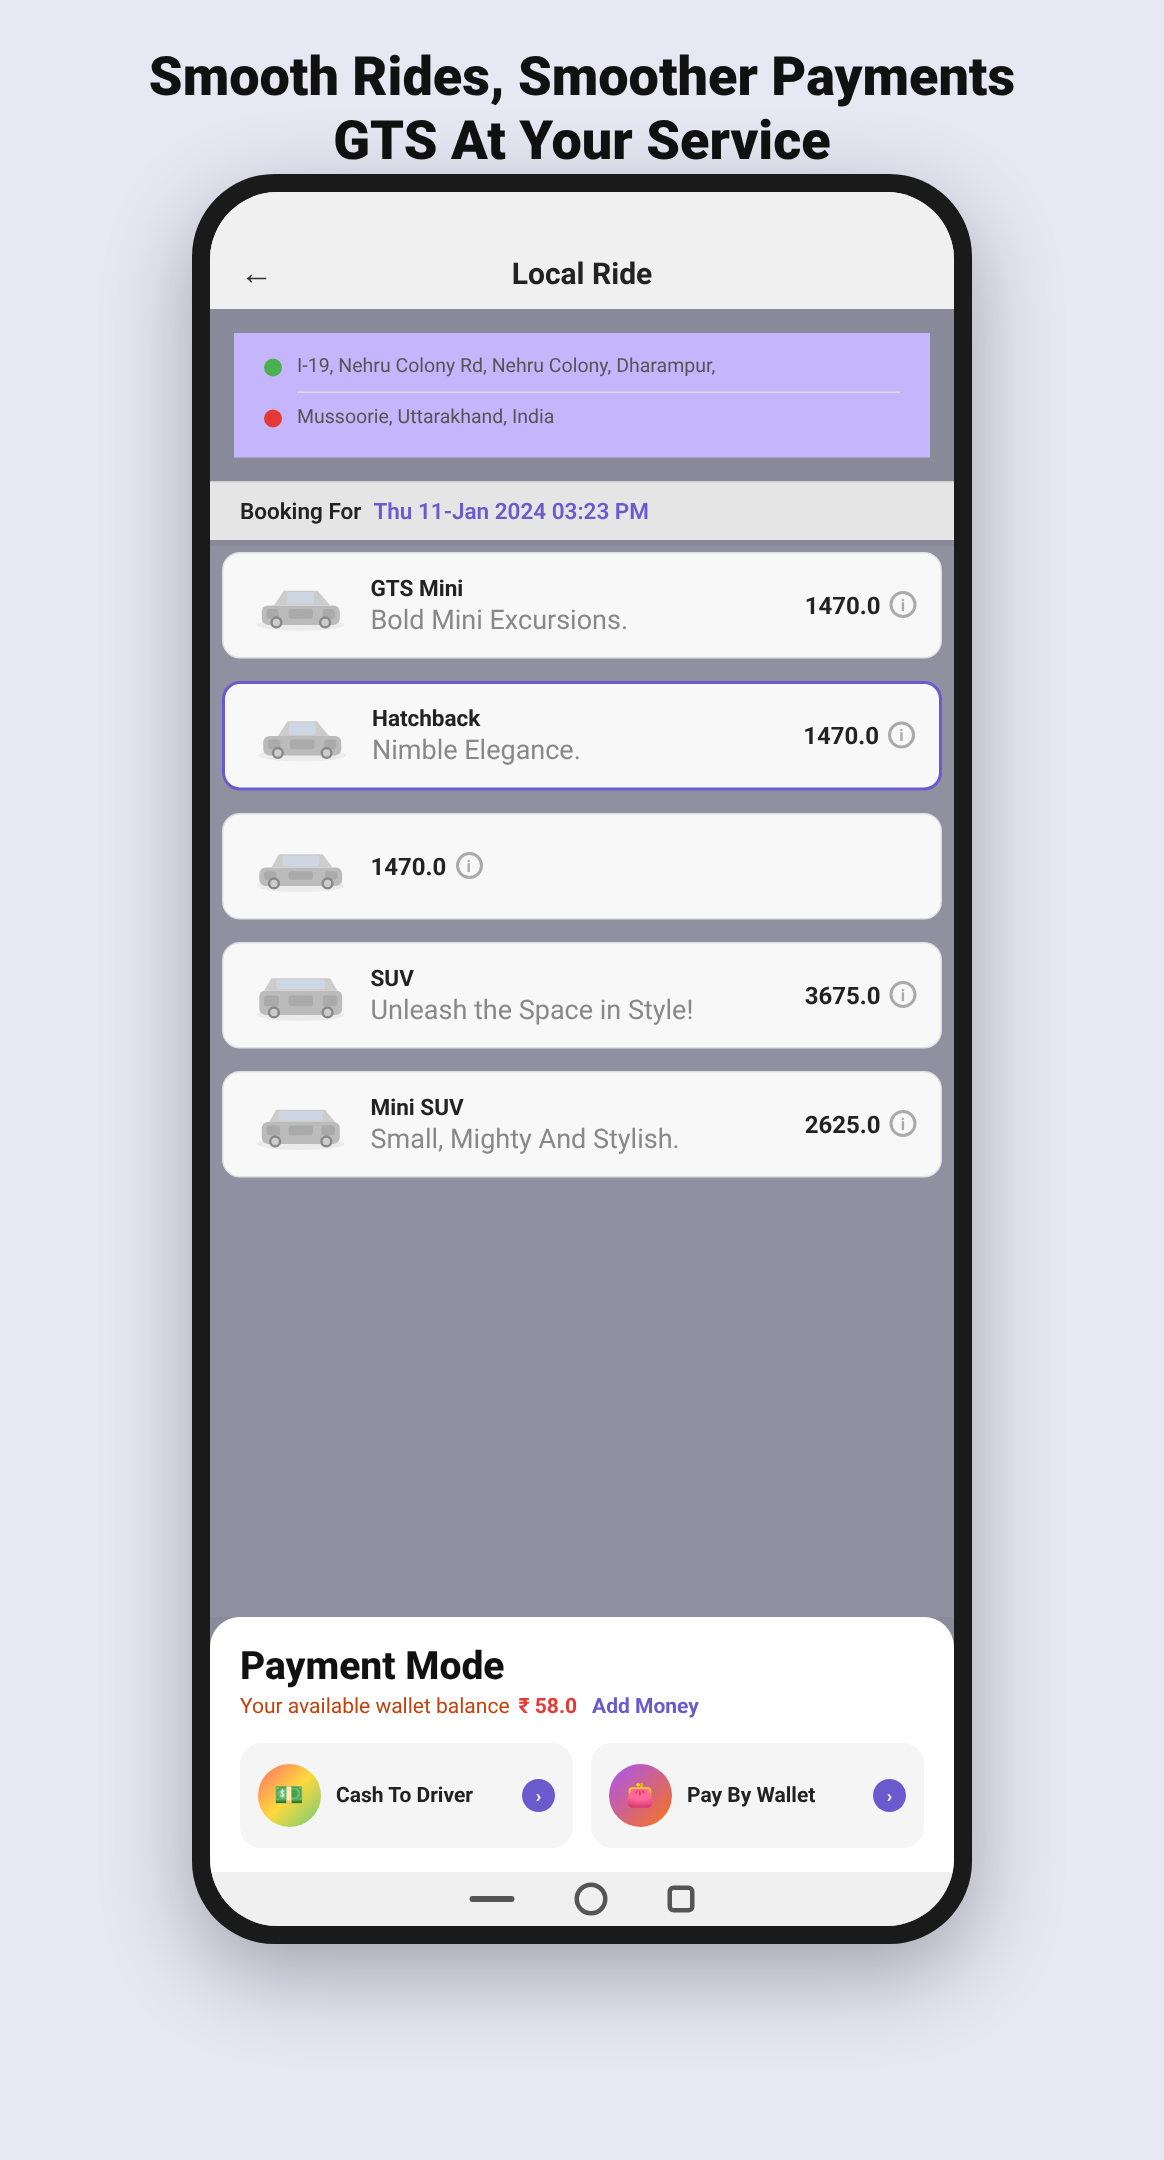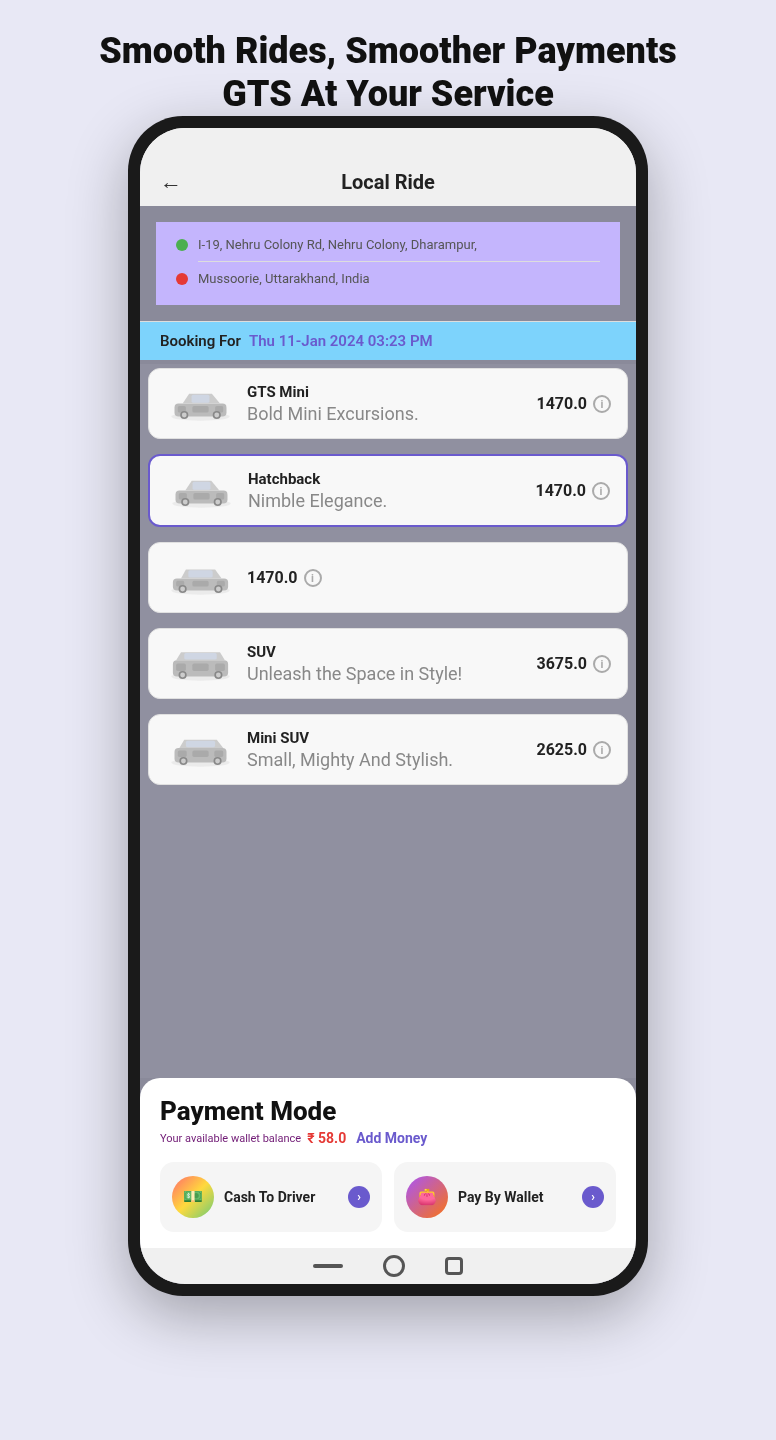--- a/index.html
+++ b/index.html
@@ -114,21 +114,21 @@
     }
 
     .location-divider {
       height: 1px;
       background: #ddd;
       margin: 4px 0 4px 22px;
     }
 
     
     .booking-bar {
-      background: #7dd3fc;
+      background: #e5e5e5;
       padding: 10px 20px;
       display: flex;
       align-items: center;
       gap: 8px;
       border-top: 1px solid #ddd;
       margin-bottom: 4px;
     }
 
     .booking-label {
       font-size: 15px;
@@ -195,21 +195,21 @@
     }
 
     .ride-desc {
       font-size: 18px;
       color: #888;
       margin-top: 2px;
     }
 
     .ride-price-section {
       display: flex;
-      align-items: flex-end;
+      align-items: flex-start;
       gap: 6px;
     }
 
     .ride-price {
       font-size: 16px;
       font-weight: 700;
       color: #222;
     }
 
     .info-icon {
@@ -240,22 +240,22 @@
     }
 
     .wallet-balance-row {
       display: flex;
       align-items: center;
       gap: 6px;
       margin-bottom: 16px;
     }
 
     .wallet-balance-text {
-      font-size: 11px;
-      color: #701a75;
+      font-size: 14px;
+      color: #c2410c;
     }
 
     .wallet-amount {
       font-size: 14px;
       font-weight: 700;
       color: #e53935;
     }
 
     .add-money-btn {
       font-size: 14px;

